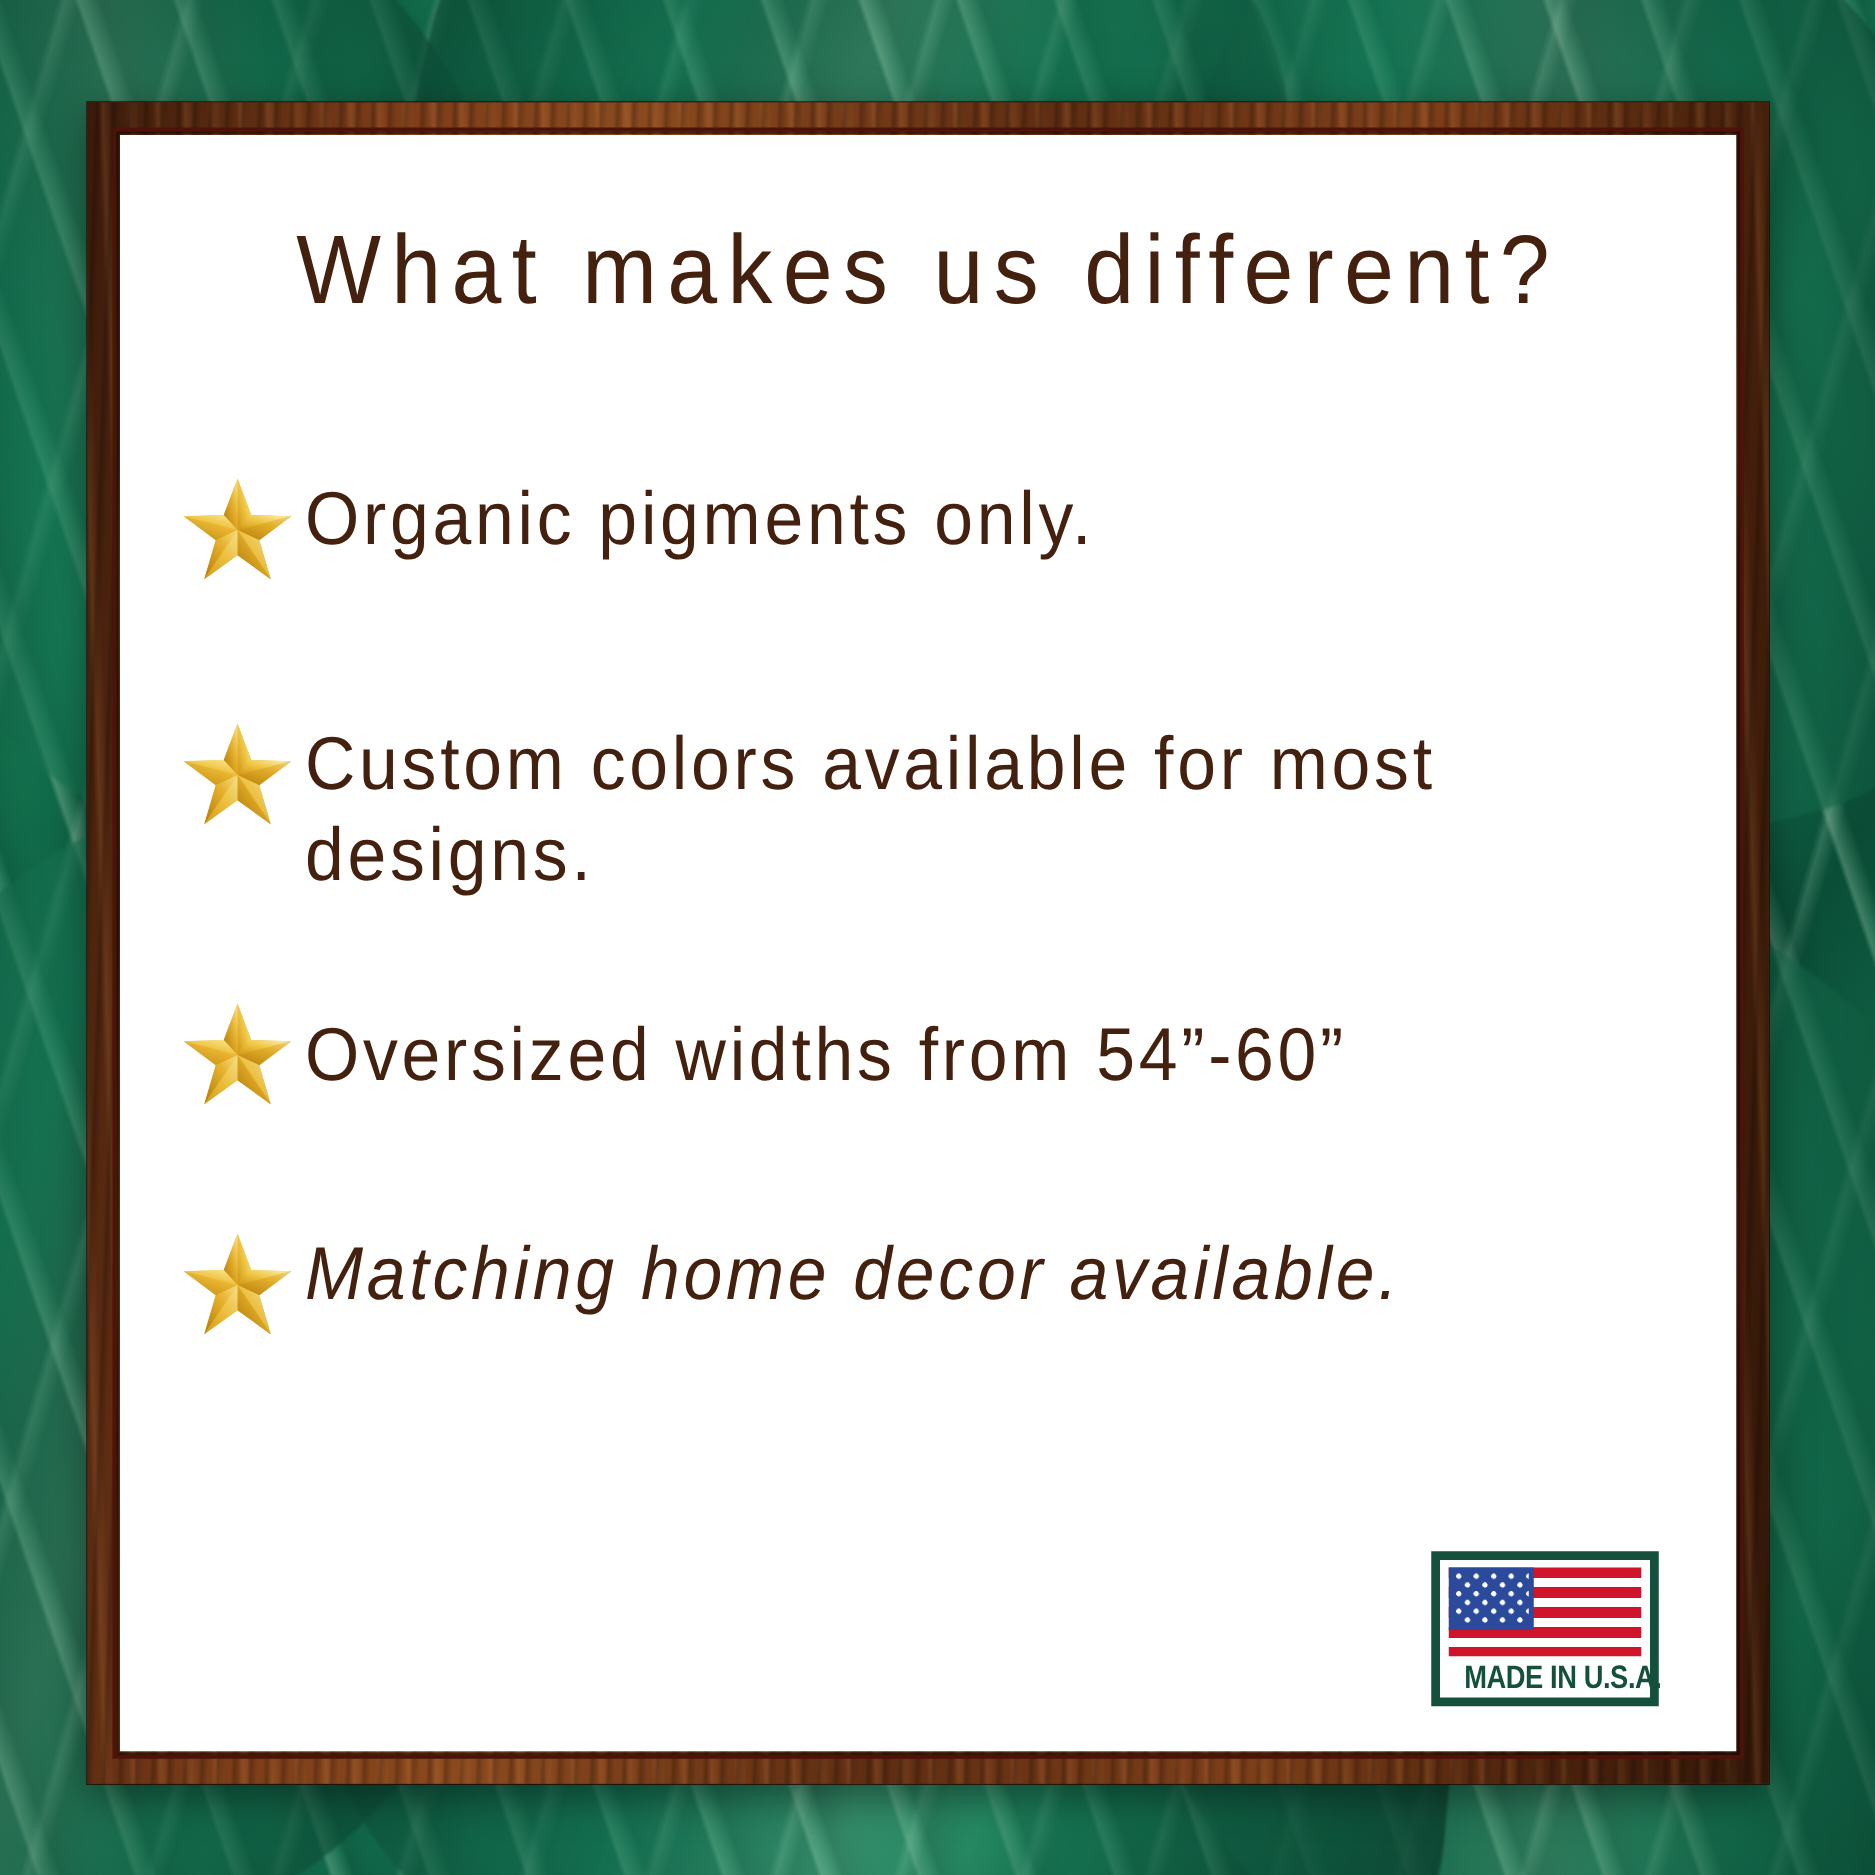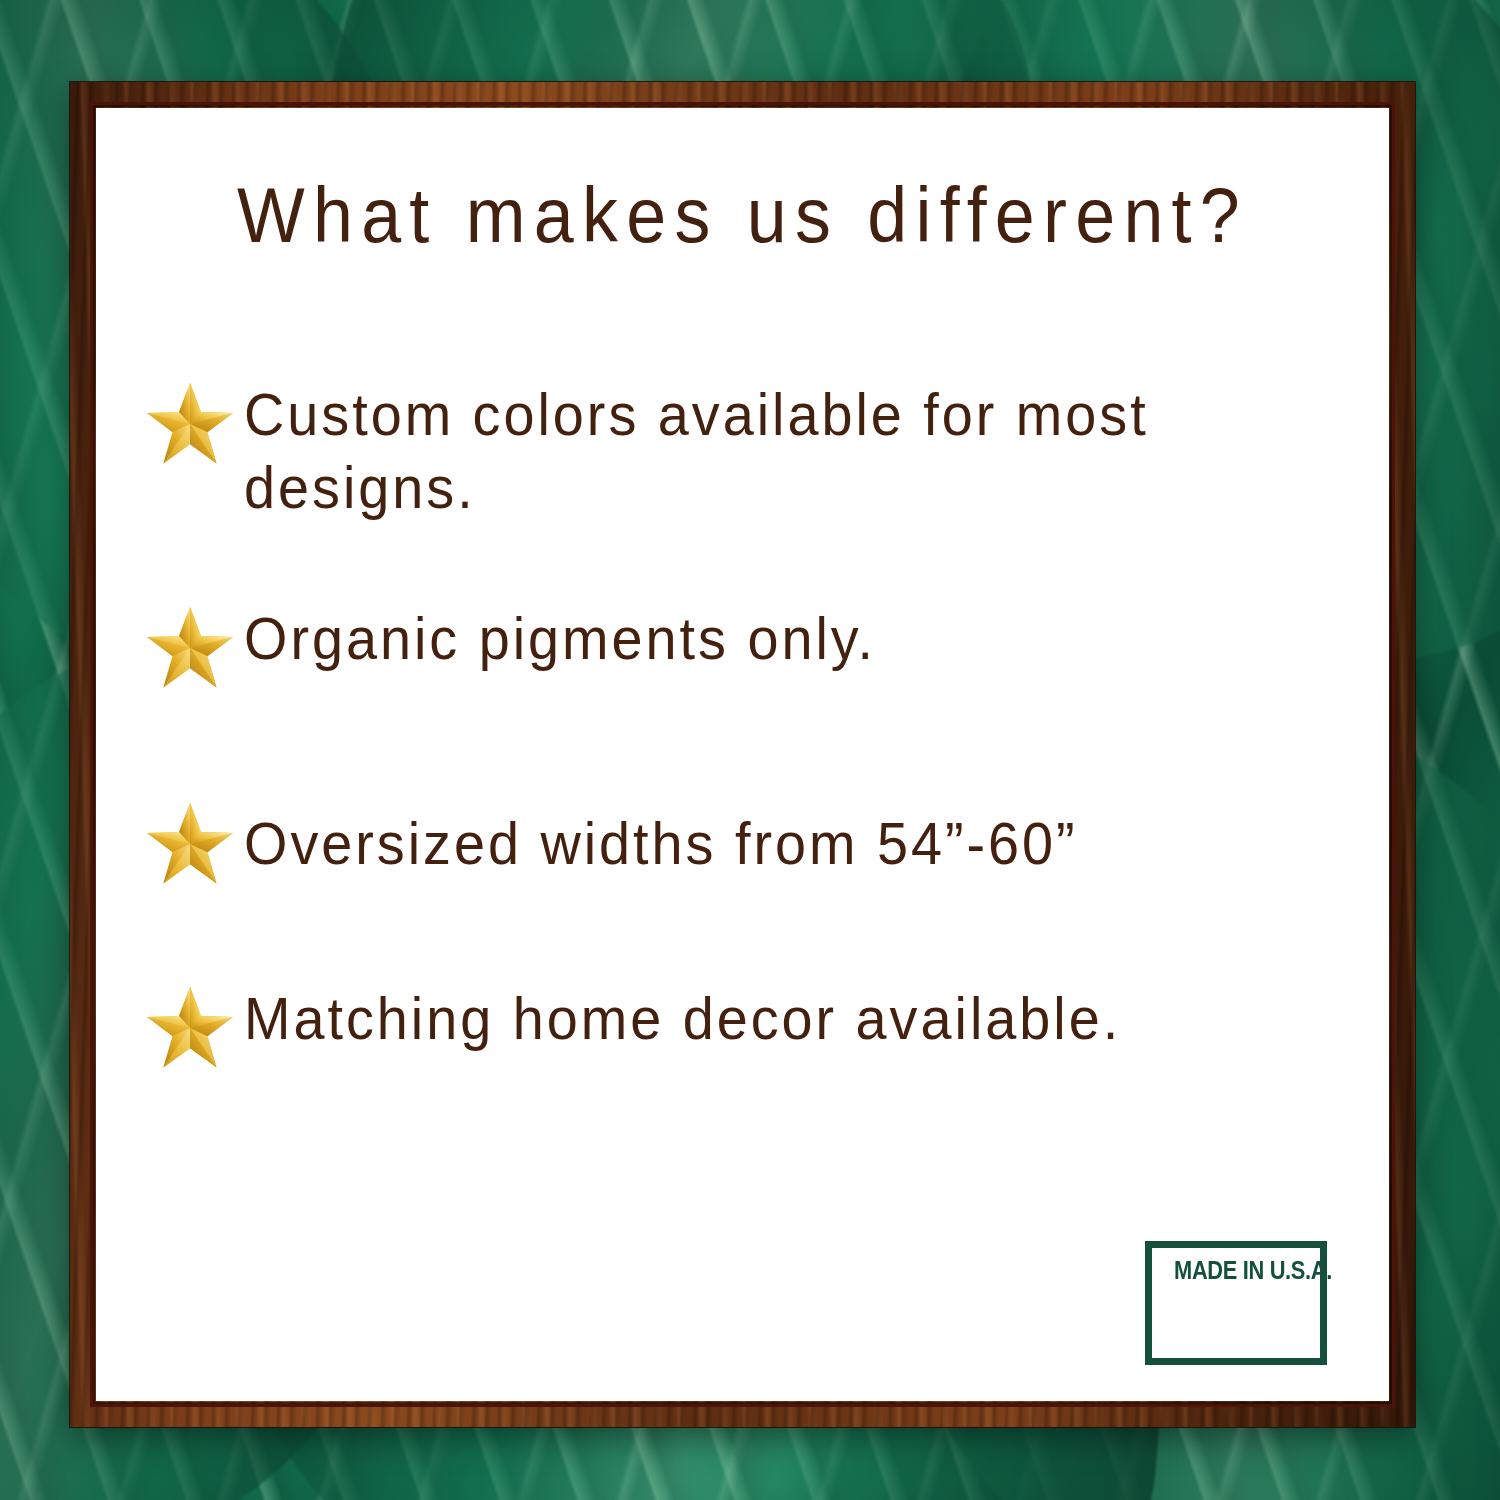--- a/index.html
+++ b/index.html
@@ -141,21 +141,21 @@
     position: absolute;
     left: 48px;
     right: 40px;
     top: 268px;
   }
   .bullet {
     display: flex;
     align-items: flex-start;
     margin-bottom: 56px;
   }
-  .bullet:last-child { margin-bottom: 0; }
+  .bullet:last-child { margin-bottom: 0; font-style: italic; }
 
   .star-wrap {
     flex: 0 0 auto;
     width: 92px;
     height: 88px;
     position: relative;
     margin-top: 4px;
   }
   .star-wrap svg { display: block; width: 92px; height: 88px; }
 
@@ -182,21 +182,21 @@
     position: absolute;
     right: 62px;
     bottom: 36px;
     width: 182px;
     height: 124px;
     box-sizing: border-box;
     border: 7px solid #14503c;
     background: #ffffff;
     padding: 6px 7px 4px 7px;
     display: flex;
-    flex-direction: row;
+    flex-direction: column;
   }
   .flag {
     position: relative;
     width: 100%;
     height: 76px;
     background: #ffffff;
   }
   .stripes {
     position: absolute;
     inset: 0;
@@ -249,20 +249,39 @@
   </div>
 
   <div class="frame">
     <div class="frame-inner-line"></div>
 
     <div class="card">
 
       <div class="title">What makes us different?</div>
 
       <div class="bullets">
+
+        <div class="bullet b2">
+          <span class="star-wrap">
+            <svg viewBox="0 0 100 96" xmlns="http://www.w3.org/2000/svg">
+              <polygon points="50,3 62,35 97,36 69,57 79,91 50,70 21,91 31,57 3,36 38,35" fill="url(#gA)"></polygon>
+              <polygon points="50,3 50,48 62,35" fill="url(#gB)"></polygon>
+              <polygon points="50,3 38,35 50,48" fill="url(#gC)" opacity="0.9"></polygon>
+              <polygon points="97,36 50,48 69,57" fill="url(#gC)" opacity="0.75"></polygon>
+              <polygon points="62,35 97,36 50,48" fill="url(#gB)"></polygon>
+              <polygon points="3,36 50,48 38,35" fill="url(#gB)" opacity="0.85"></polygon>
+              <polygon points="3,36 31,57 50,48" fill="url(#gC)" opacity="0.7"></polygon>
+              <polygon points="79,91 50,48 69,57" fill="url(#gB)" opacity="0.8"></polygon>
+              <polygon points="79,91 50,70 50,48" fill="url(#gC)" opacity="0.85"></polygon>
+              <polygon points="21,91 50,48 31,57" fill="url(#gC)" opacity="0.8"></polygon>
+              <polygon points="21,91 50,70 50,48" fill="url(#gB)" opacity="0.7"></polygon>
+            </svg>
+          </span>
+          <span class="bullet-text">Organic pigments only.</span>
+        </div>
 
         <div class="bullet b1">
           <span class="star-wrap">
             <svg viewBox="0 0 100 96" xmlns="http://www.w3.org/2000/svg">
               <defs>
                 <linearGradient id="gA" x1="0" y1="0" x2="1" y2="1">
                   <stop offset="0%" stop-color="#f7e07a"></stop>
                   <stop offset="45%" stop-color="#e9b52a"></stop>
                   <stop offset="100%" stop-color="#b87c09"></stop>
                 </linearGradient>
@@ -288,39 +307,20 @@
               <polygon points="3,36 31,57 50,48" fill="url(#gC)" opacity="0.7"></polygon>
               <polygon points="79,91 50,48 69,57" fill="url(#gB)" opacity="0.8"></polygon>
               <polygon points="79,91 50,70 50,48" fill="url(#gC)" opacity="0.85"></polygon>
               <polygon points="21,91 50,48 31,57" fill="url(#gC)" opacity="0.8"></polygon>
               <polygon points="21,91 50,70 50,48" fill="url(#gB)" opacity="0.7"></polygon>
             </svg>
           </span>
           <span class="bullet-text">Custom colors available for most designs.</span>
         </div>
 
-        <div class="bullet b2">
-          <span class="star-wrap">
-            <svg viewBox="0 0 100 96" xmlns="http://www.w3.org/2000/svg">
-              <polygon points="50,3 62,35 97,36 69,57 79,91 50,70 21,91 31,57 3,36 38,35" fill="url(#gA)"></polygon>
-              <polygon points="50,3 50,48 62,35" fill="url(#gB)"></polygon>
-              <polygon points="50,3 38,35 50,48" fill="url(#gC)" opacity="0.9"></polygon>
-              <polygon points="97,36 50,48 69,57" fill="url(#gC)" opacity="0.75"></polygon>
-              <polygon points="62,35 97,36 50,48" fill="url(#gB)"></polygon>
-              <polygon points="3,36 50,48 38,35" fill="url(#gB)" opacity="0.85"></polygon>
-              <polygon points="3,36 31,57 50,48" fill="url(#gC)" opacity="0.7"></polygon>
-              <polygon points="79,91 50,48 69,57" fill="url(#gB)" opacity="0.8"></polygon>
-              <polygon points="79,91 50,70 50,48" fill="url(#gC)" opacity="0.85"></polygon>
-              <polygon points="21,91 50,48 31,57" fill="url(#gC)" opacity="0.8"></polygon>
-              <polygon points="21,91 50,70 50,48" fill="url(#gB)" opacity="0.7"></polygon>
-            </svg>
-          </span>
-          <span class="bullet-text">Organic pigments only.</span>
-        </div>
-
         <div class="bullet b3">
           <span class="star-wrap">
             <svg viewBox="0 0 100 96" xmlns="http://www.w3.org/2000/svg">
               <polygon points="50,3 62,35 97,36 69,57 79,91 50,70 21,91 31,57 3,36 38,35" fill="url(#gA)"></polygon>
               <polygon points="50,3 50,48 62,35" fill="url(#gB)"></polygon>
               <polygon points="50,3 38,35 50,48" fill="url(#gC)" opacity="0.9"></polygon>
               <polygon points="97,36 50,48 69,57" fill="url(#gC)" opacity="0.75"></polygon>
               <polygon points="62,35 97,36 50,48" fill="url(#gB)"></polygon>
               <polygon points="3,36 50,48 38,35" fill="url(#gB)" opacity="0.85"></polygon>
               <polygon points="3,36 31,57 50,48" fill="url(#gC)" opacity="0.7"></polygon>

